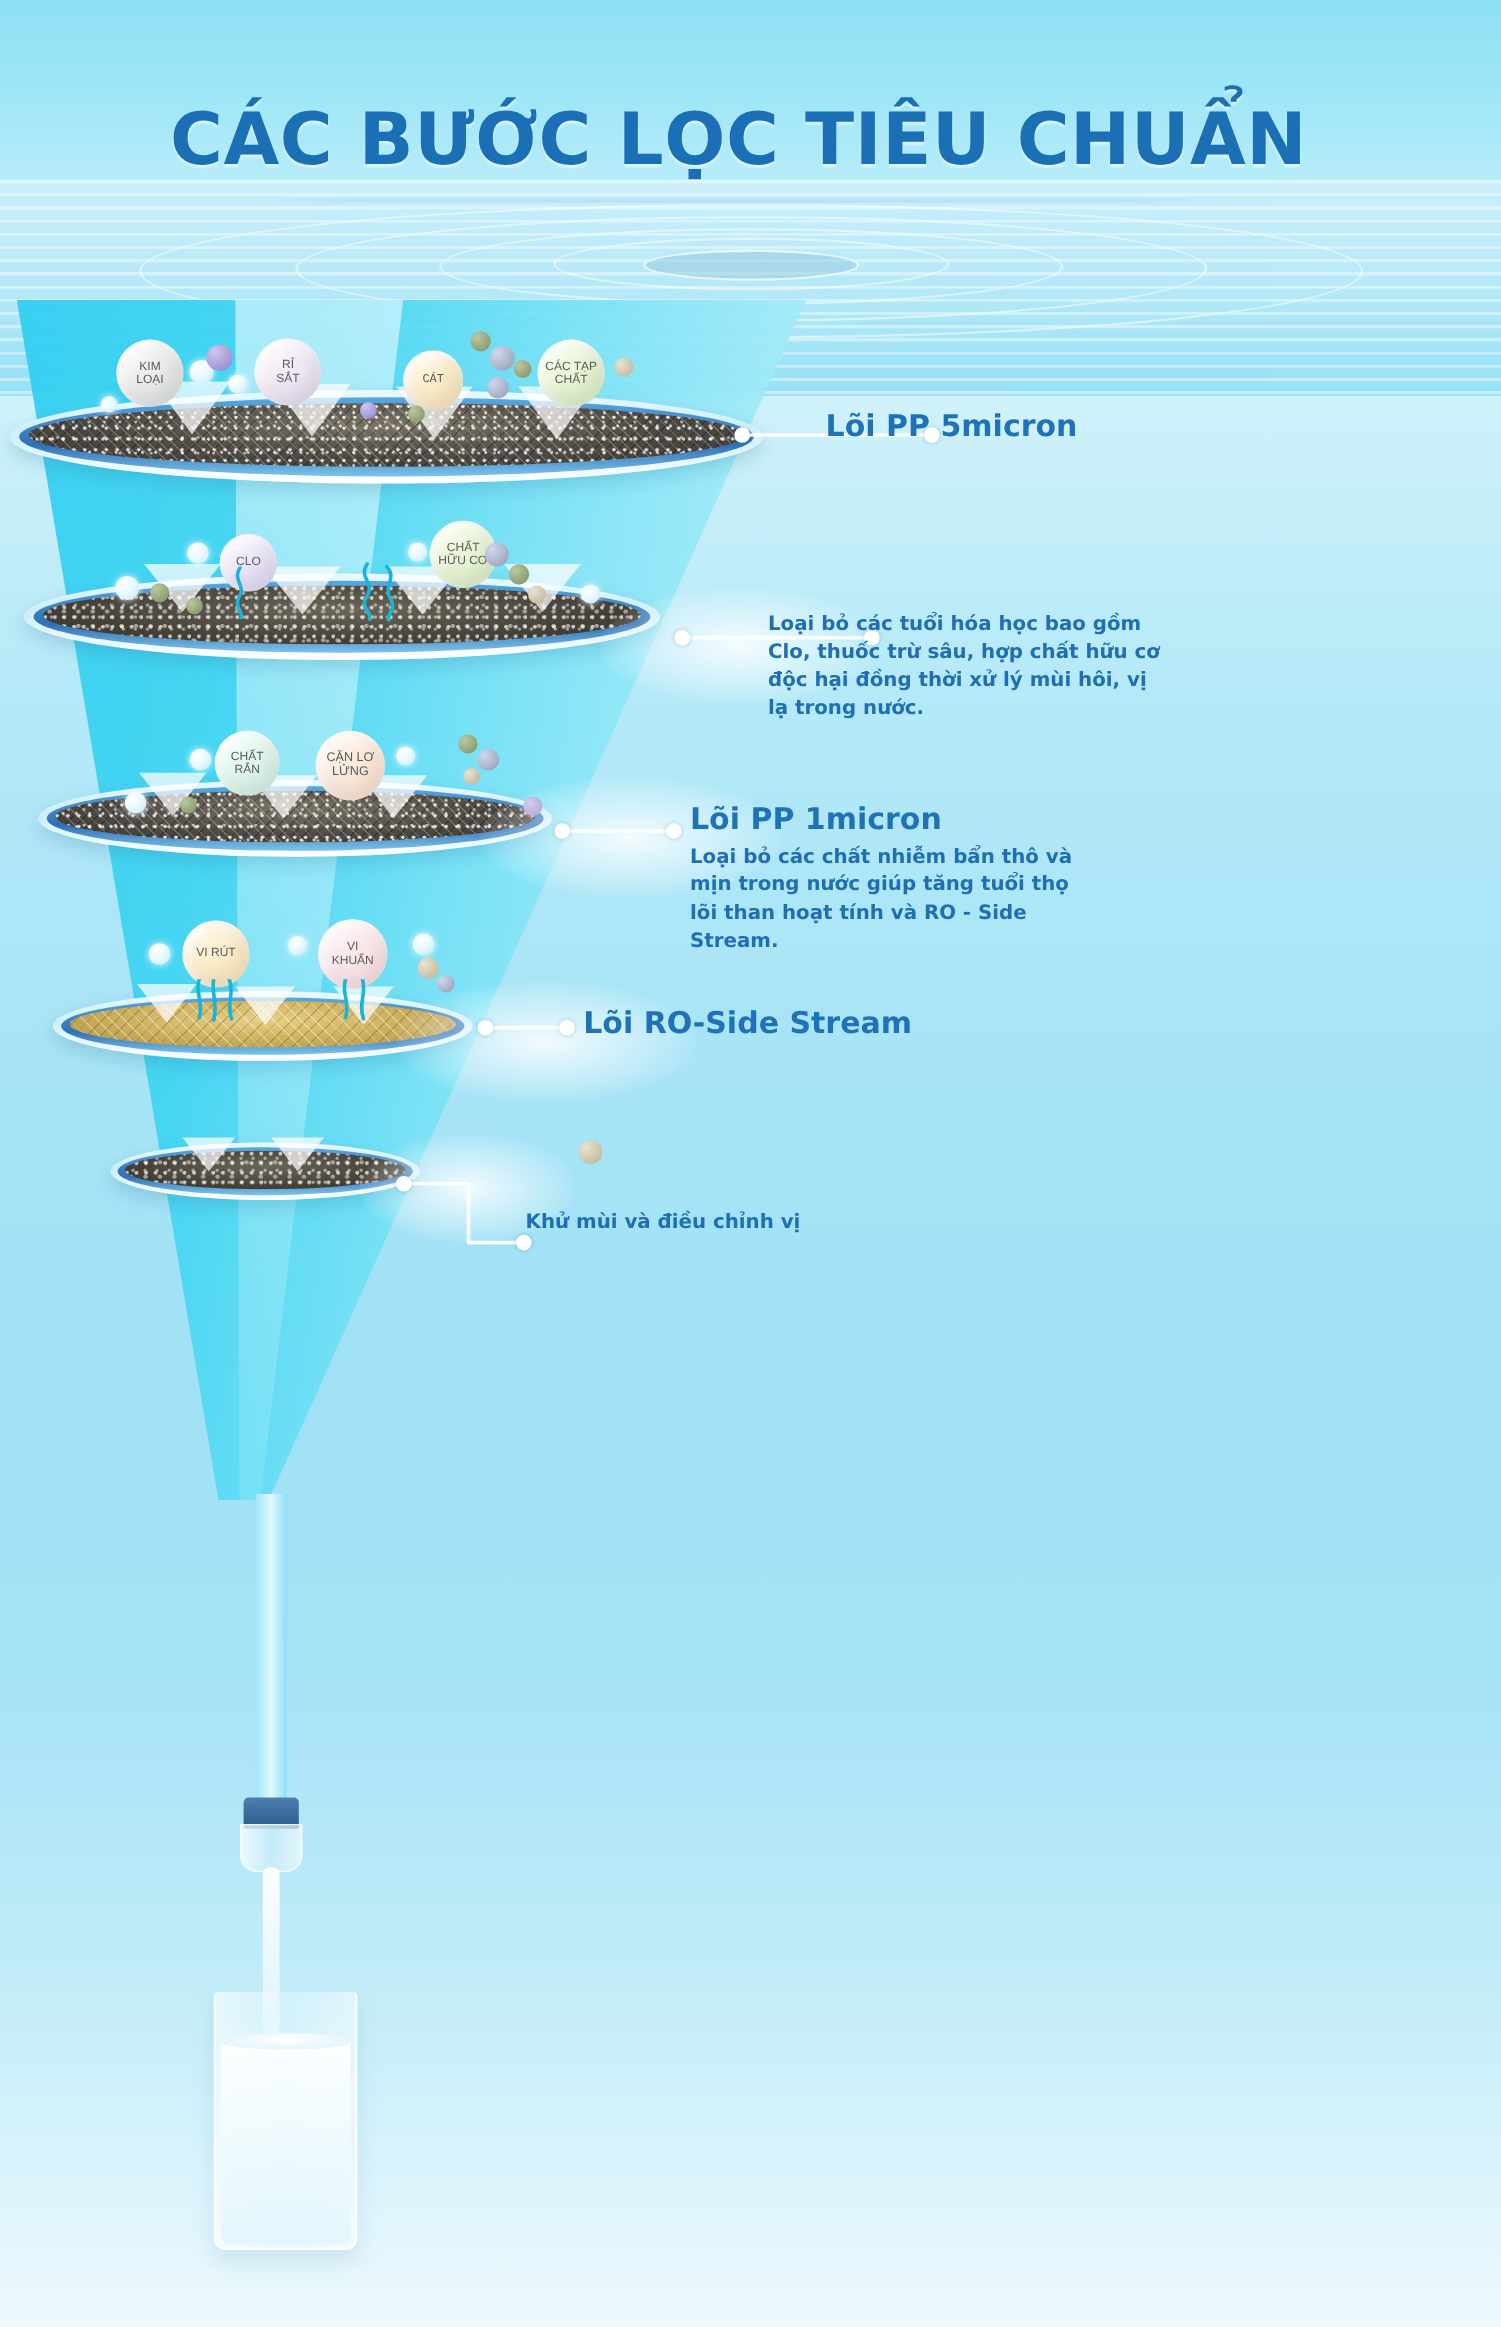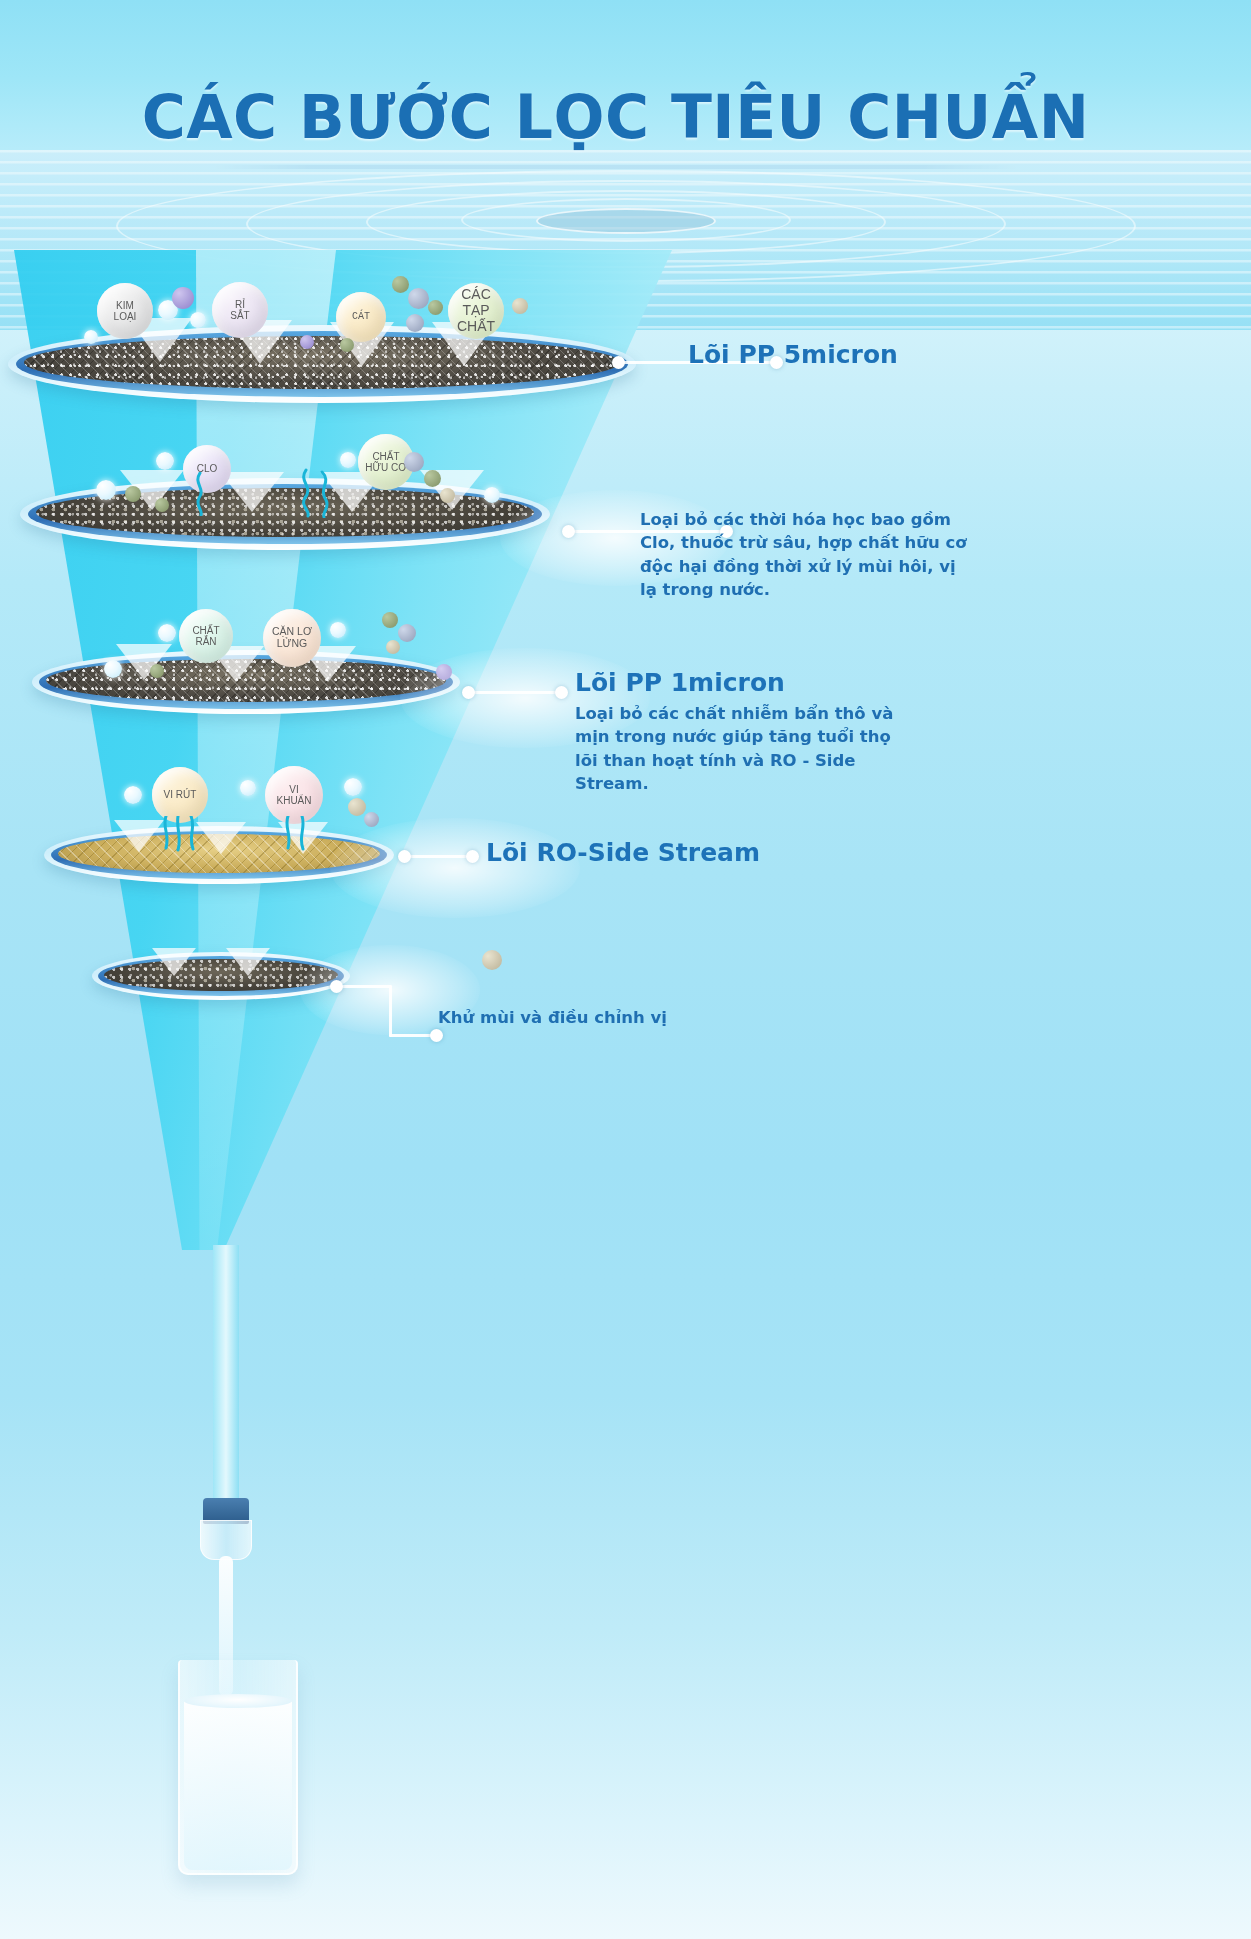--- a/index.html
+++ b/index.html
@@ -225,21 +225,21 @@
 
 <div class="bubble b-grey" style="left:97px;  top:283px; width:56px; height:56px;">
   <span><span>KIM</span><br><span>LOẠI</span></span>
 </div>
 <div class="bubble b-lilac" style="left:212px; top:282px; width:56px; height:56px;">
   <span><span>RỈ</span><br><span>SẮT</span></span>
 </div>
 <div class="bubble b-sand" style="left:336px; top:292px; width:50px; height:50px;font-family:Liberation Mono, monospace;">
   <span>CÁT</span>
 </div>
-<div class="bubble b-green" style="left:448px; top:283px; width:56px; height:56px; font-size:14px;">
+<div class="bubble b-green" style="left:448px; top:283px; width:56px; height:56px; font-size:10px;">
   <span><span>CÁC TẠP</span><br><span>CHẤT</span></span>
 </div>
 <div class="wbub" style="left:158px;top:300px;width:20px;height:20px;"></div>
 <div class="pbub" style="left:172px;top:287px;width:22px;height:22px;"></div>
 <div class="wbub" style="left:190px;top:312px;width:16px;height:16px;"></div>
 <div class="wbub" style="left:84px;top:330px;width:14px;height:14px;"></div>
 <div class="pbub" style="left:300px;top:335px;width:14px;height:14px;"></div>
 <div class="germ g1" style="left:392px;top:276px;width:17px;height:17px;"></div>
 <div class="germ g2" style="left:408px;top:288px;width:21px;height:21px;"></div>
 <div class="germ g1" style="left:428px;top:300px;width:15px;height:15px;"></div>
@@ -292,21 +292,21 @@
 
 <div class="glow-ell" style="left:500px; top:490px; width:230px; height:96px;"></div>
 <div class="leader" style="left:562px; top:525px; width:210px; height:18px;">
   <div class="lline" style="left:6px; top:5px; width:160px;"></div>
   <div class="dot" style="left:0px; top:0px;"></div>
   <div class="dot" style="left:158px; top:0px;"></div>
 </div>
 
 <div class="callout" style="left:640px; top:508px; width:370px;">
   <p>
-    <span>Loại bỏ các thời hóa học bao gồm</span><br>
+    <span>Loại bỏ các tuổi hóa học bao gồm</span><br>
     <span>Clo, thuốc trừ sâu, hợp chất hữu cơ</span><br>
     <span>độc hại đồng thời xử lý mùi hôi, vị</span><br>
     <span>lạ trong nước.</span>
   </p>
 </div>
 
 <div class="disc" style="left:32px; top:650px; width:428px; height:64px;">
   <div class="rim"></div>
   <div class="ring" style="left:7px;top:5px;right:7px;bottom:5px;"></div>
   <div class="media dark" style="left:14px;top:9px;right:14px;bottom:12px;"></div>

